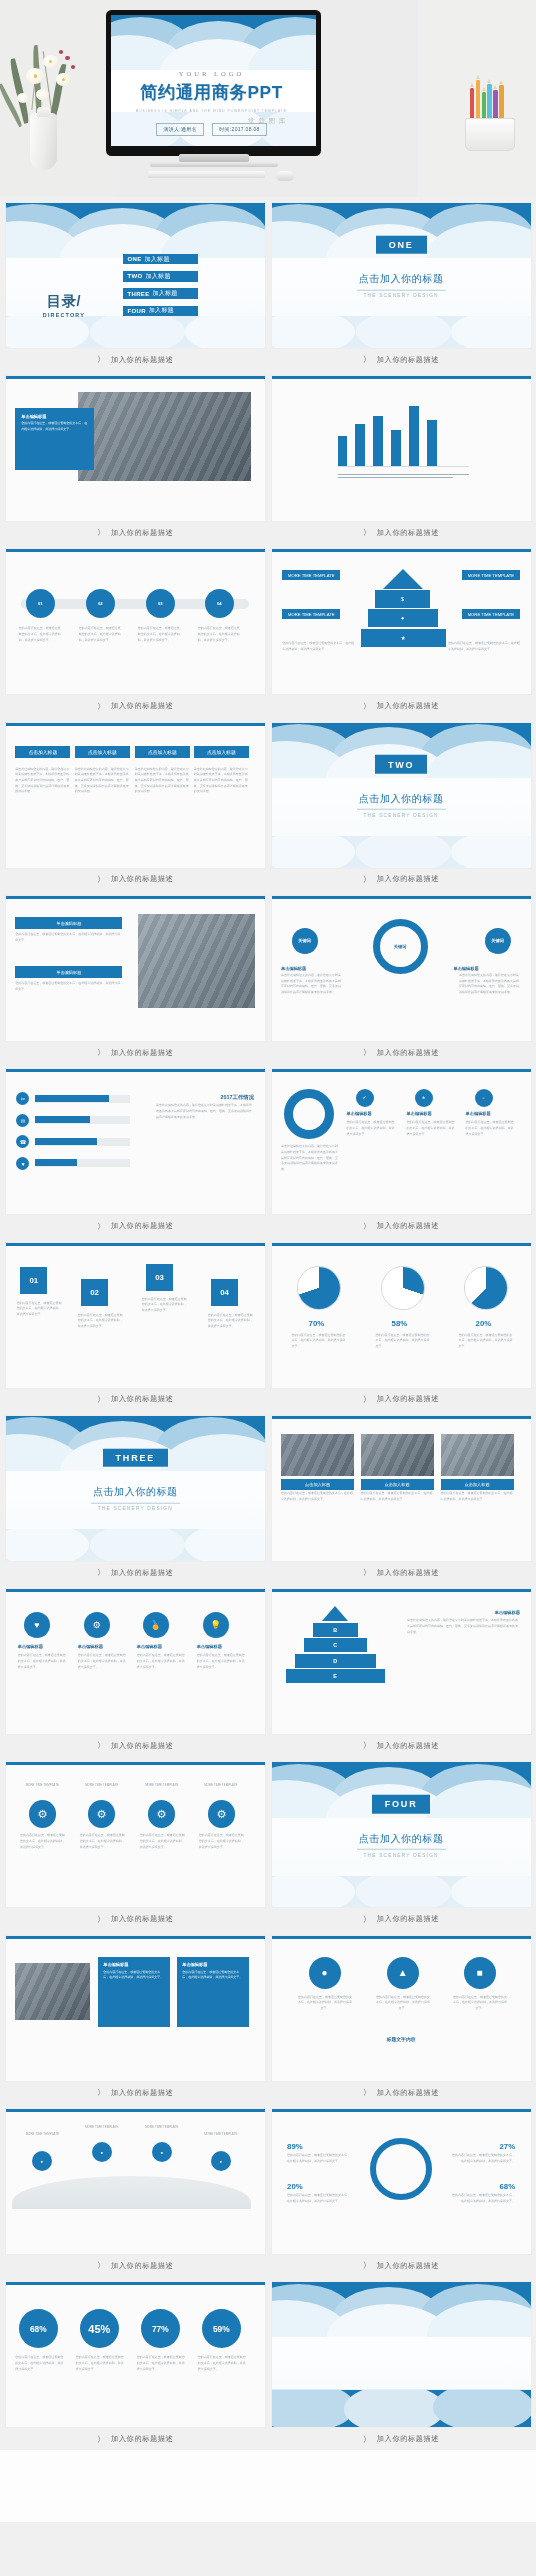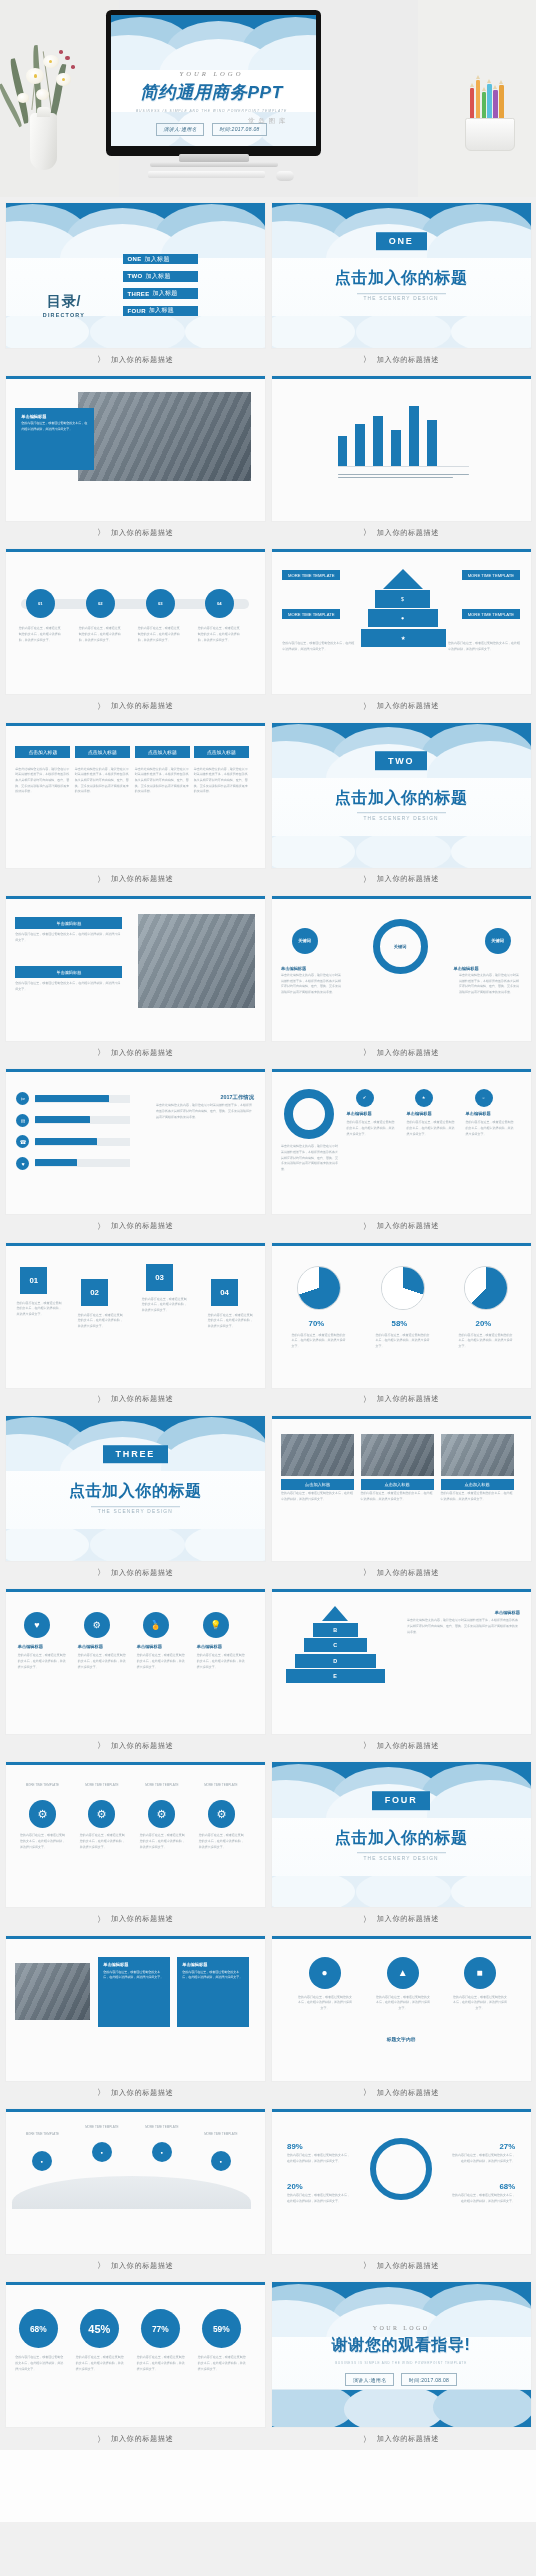--- a/index.html
+++ b/index.html
@@ -73,21 +73,21 @@
   .cap-arrow { color:#8a8a8a; font-size:7.8px; font-weight:700; }
 
   
   .topbar { position:absolute; left:0; right:0; top:0; height:3px; background:#1a79b4; }
   .slide-inner { position:absolute; left:0; right:0; top:3px; bottom:0; padding:8.4px 10.7px; }
 
   
   .divider-center { position:absolute; left:0; right:0; top:44%; transform:translateY(-50%); text-align:center; }
   .sec-tag { display:inline-block; background:#1a79b4; color:#fff; font-size:9px; letter-spacing:1.8px;
              padding:4.2px 13px; font-weight:700; }
-  .sec-title { font-size:16px; font-weight:700; color:#1a6fa8; margin-top:18px; letter-spacing:0.6px; }
+  .sec-title { font-size:10px; font-weight:400; color:#1a6fa8; margin-top:18px; letter-spacing:0.6px; }
   .sec-rule { width:89px; height:0.6px; background:#b9ccd9; margin:3.6px auto 3px; }
   .sec-sub { font-size:4.8px; color:#9fb3bf; letter-spacing:1.2px; }
 
   
   .toc-left { position:absolute; left:37px; top:89px; text-align:center; }
   .toc-cn { font-size:14.3px; font-weight:900; color:#2a5f7d; letter-spacing:0.6px; }
   .toc-en { font-size:5.4px; font-weight:700; color:#2a5f7d; letter-spacing:1.2px; margin-top:1.2px; }
   .toc-list { position:absolute; left:117px; top:51px; }
   .toc-item { width:75px; height:10.7px; background:#1a79b4; color:#fff; font-size:6px;
               display:flex; align-items:center; padding-left:4.8px; margin-bottom:6.6px; letter-spacing:0.3px; }
@@ -189,21 +189,21 @@
           <div class="warc" style="left:-42px;top:20px;width:119px;height:72px;background:#e8f3fa;"></div>
           <div class="warc" style="left:48px;top:24px;width:119px;height:72px;background:#f2f8fc;"></div>
           <div class="warc" style="left:137px;top:20px;width:119px;height:72px;background:#e8f3fa;"></div>
         </div>
         <div class="waves bottom">
           <div class="wband" style="background:#dceaf4;"></div>
           <div class="warc" style="left:-18px;top:-6px;width:89px;height:44px;background:#eef6fb;"></div>
           <div class="warc" style="left:66px;top:-3.6px;width:89px;height:44px;background:#f6fafd;"></div>
           <div class="warc" style="left:149px;top:-6px;width:89px;height:44px;background:#eef6fb;"></div>
         </div>
-        <div style="position:absolute;left:0;right:4px;top:55px;text-align:center;font-style:italic;">
+        <div style="position:absolute;left:0;right:4px;top:55px;text-align:center;">
           <div class="hero-logo">YOUR LOGO</div>
           <div class="hero-title" style="margin-top:3.6px;">简约通用商务PPT</div>
           <div class="hero-sub" style="margin-top:4.8px;">BUSINESS IS SIMPLE AND THE WIND POWERPOINT TEMPLATE</div>
           <div class="hero-meta">
             <div>演讲人:通用名</div>
             <div>时间:2017.08.08</div>
           </div>
         </div>
       </div>
     </div>
@@ -836,29 +836,20 @@
           <div class="warc" style="left:-48px;top:18px;width:125px;height:70px;background:#e8f3fa;"></div>
           <div class="warc" style="left:54px;top:21.5px;width:125px;height:70px;background:#f2f8fc;"></div>
           <div class="warc" style="left:155px;top:18px;width:125px;height:70px;background:#e8f3fa;"></div>
         </div>
         <div class="waves bottom" style="height:26%">
           <div class="wband" style="background:#1a79b4;"></div>
           <div class="warc" style="left:-18px;top:-3.6px;width:101px;height:49px;background:#bcdaec;"></div>
           <div class="warc" style="left:72px;top:-6px;width:101px;height:49px;background:#d8e9f4;"></div>
           <div class="warc" style="left:161px;top:-3.6px;width:101px;height:49px;background:#bcdaec;"></div>
         </div>
-        <div style="position:absolute;left:0;right:0;top:43px;text-align:center;">
-          <div style="font-size:6px;color:#8d8d8d;letter-spacing:2.4px;font-family:'Liberation Serif',serif;">YOUR LOGO</div>
-          <div style="font-size:16px;font-weight:900;color:#1d6ea6;letter-spacing:0.6px;margin-top:3.6px;text-shadow:0.6px 0.6px 0 #dce9f2;">谢谢您的观看指导!</div>
-          <div style="font-size:3px;color:#a9bcc8;letter-spacing:0.8px;margin-top:4.8px;">BUSINESS IS SIMPLE AND THE WIND POWERPOINT TEMPLATE</div>
-          <div class="hero-meta" style="margin-top:8.4px;">
-            <div>演讲人:通用名</div>
-            <div>时间:2017.08.08</div>
-          </div>
-        </div>
       </div>
       <div class="caption">
         <span class="cap-arrow">〉</span>
         <span>加入你的标题描述</span>
       </div>
     </div>
 
   </div>
 
   <div class="tail"></div>

